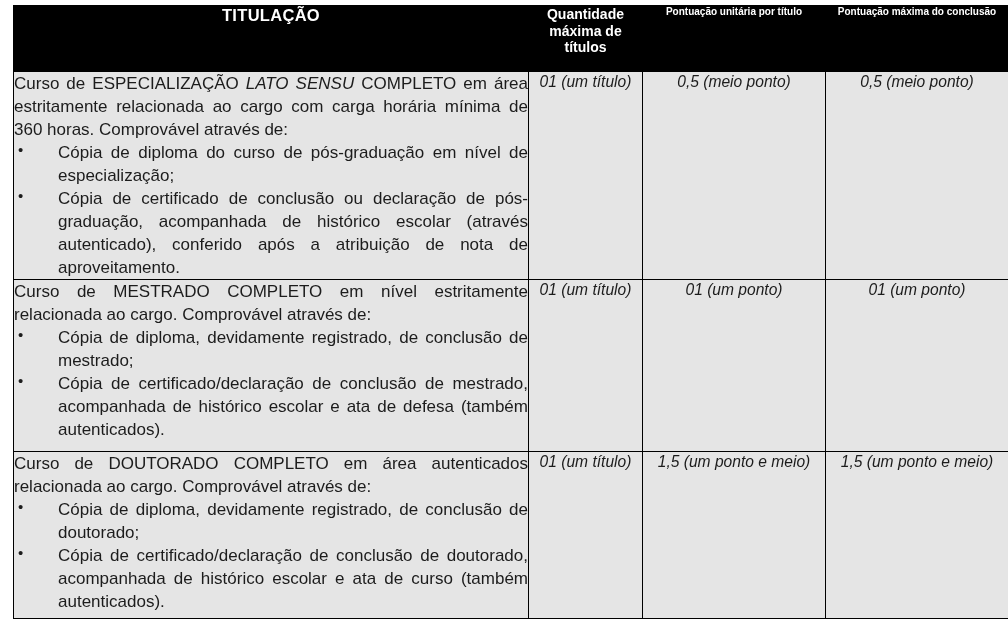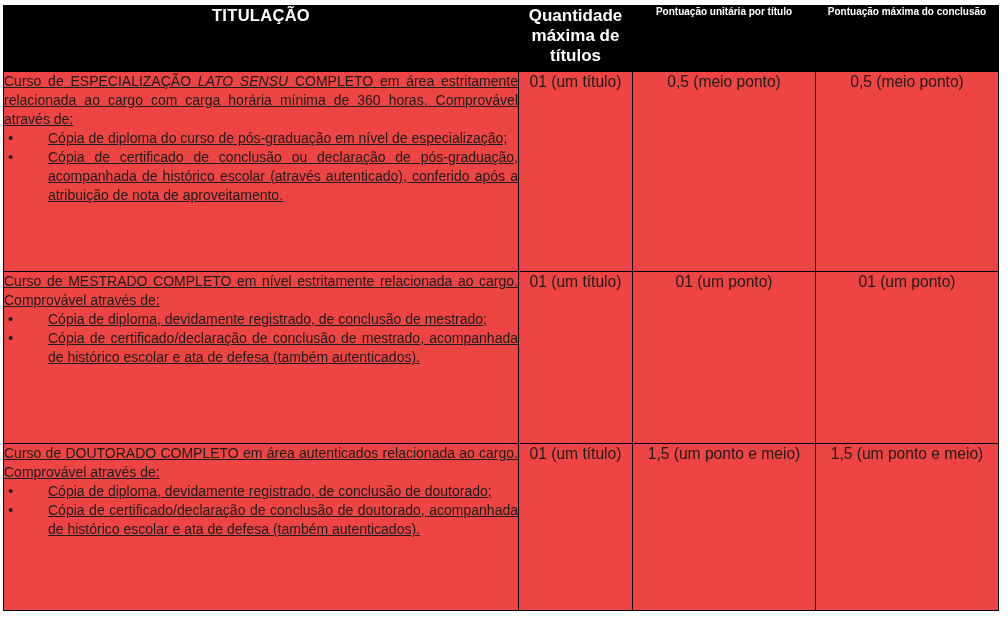--- a/index.html
+++ b/index.html
@@ -19,26 +19,26 @@
   .page {
     position: relative;
     width: 1008px;
     height: 634px;
     background: #ffffff;
     box-sizing: border-box;
   }
 
   table.titulacao {
     position: absolute;
-    left: 3px;
+    left: 13px;
     top: 5px;
     width: 995px;
     border-collapse: collapse;
     table-layout: fixed;
-    background: #ef4444;
+    background: #e5e5e5;
     padding-left: 12px;
   }
 
   table.titulacao td,
   table.titulacao th {
     border: 1px solid #000000;
     padding: 0;
     vertical-align: top;
   }
 
@@ -53,42 +53,41 @@
     line-height: 1.18;
     padding: 7px 4px 8px 4px;
     height: 66px;
     box-sizing: border-box;
   }
   th.h-titulacao {
     font-size: 16.5px;
     letter-spacing: 0.3px;
   }
   th.h-qtd {
-    font-size: 17px;
+    font-size: 14px;
   }
   th.h-unit,
   th.h-max {
     font-size: 10px;
   }
 
   
   col.c-titulacao { width: 515px; }
   col.c-qtd       { width: 114px; }
   col.c-unit      { width: 183px; }
   col.c-max       { width: 183px; }
 
   
   td.desc {
     text-align: justify;
     text-justify: inter-word;
-    font-size: 14px;
+    font-size: 17px;
     line-height: 1.355;
     padding: 7px 7px 8px 5px;
     box-sizing: border-box;
-    text-decoration: underline;
   }
   td.desc p {
     margin: 0;
     text-align: justify;
   }
   td.desc .bullet-line {
     display: block;
     position: relative;
     padding-left: 44px;
     text-align: justify;
@@ -106,20 +105,21 @@
   }
 
   td.val {
     text-align: center;
     vertical-align: middle;
     font-size: 15.6px;
     line-height: 1.3;
     padding: 4px 3px;
     box-sizing: border-box;
     white-space: nowrap;
+    font-style: italic;
   }
 
   tr.row1 td { height: 200px; }
   tr.row2 td { height: 172px; }
   tr.row3 td { height: 167px; }
 </style>
 </head>
 <body>
 
 <div class="page">
@@ -173,21 +173,21 @@
         <td class="val">01 (um ponto)</td>
       </tr>
 
       <tr class="row3">
         <td class="desc">
           <p>Curso de DOUTORADO COMPLETO em área autenticados relacionada ao cargo. Comprovável através de:</p>
           <p>
               <span class="bullet-line">Cópia de diploma, devidamente registrado, de conclusão de doutorado;</span>
             </p>
           <p>
-              <span class="bullet-line">Cópia de certificado/declaração de conclusão de doutorado, acompanhada de histórico escolar e ata de defesa (também autenticados).</span>
+              <span class="bullet-line">Cópia de certificado/declaração de conclusão de doutorado, acompanhada de histórico escolar e ata de curso (também autenticados).</span>
             </p>
         </td>
         <td class="val">01 (um título)</td>
         <td class="val">1,5 (um ponto e meio)</td>
         <td class="val">1,5 (um ponto e meio)</td>
       </tr>
 
     </tbody>
   </table>
 

